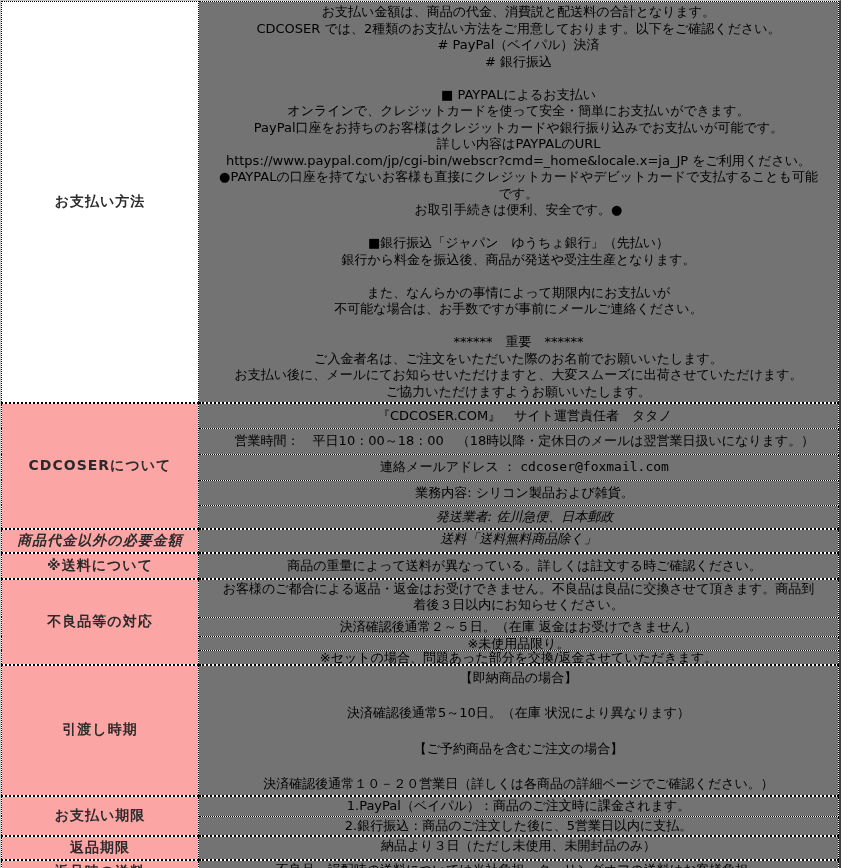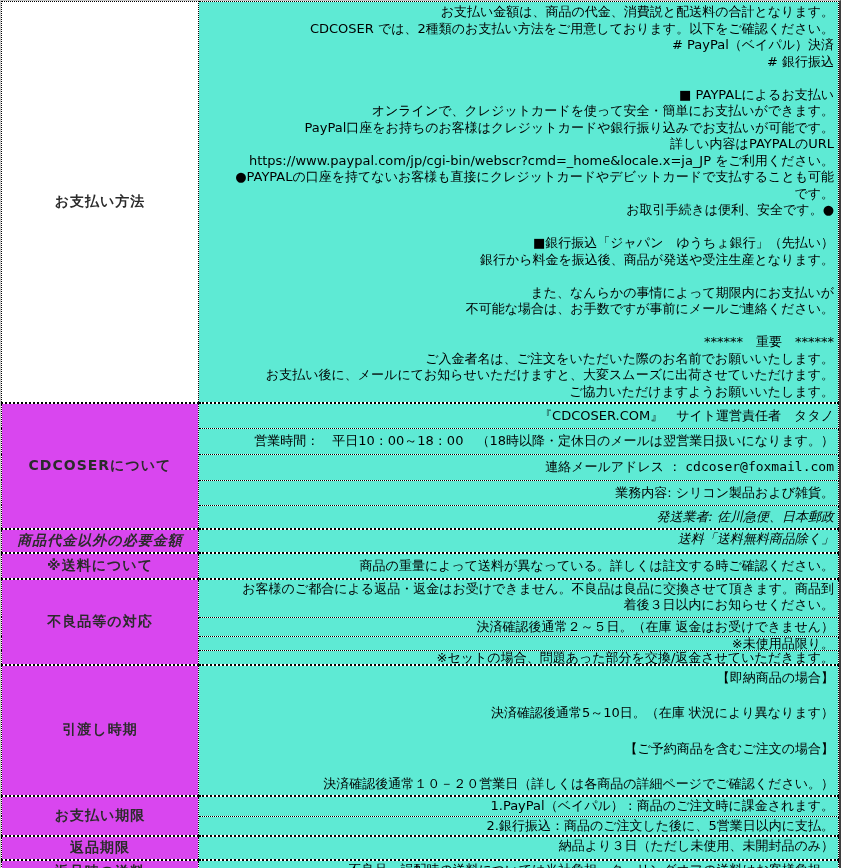--- a/index.html
+++ b/index.html
@@ -5,27 +5,27 @@
   html,body{margin:0;padding:0;background:#ffffff;}
   body{font-family:"DejaVu Sans","Liberation Sans",sans-serif;color:#000;}
   .frame{
     width:841px;height:868px;box-sizing:border-box;overflow:hidden;
     border-top:1px solid #c9c9c9;border-left:1px solid #c9c9c9;border-right:2px solid #3f3f3f;
   }
   table.shop{border-collapse:collapse;width:100%;height:100%;table-layout:fixed;}
   col.c-head{width:197px;}
   th,td{border:1px dotted #000;box-sizing:border-box;overflow:hidden;}
   th{
-    background:#d946ef;font-weight:bold;font-size:14px;color:#2b2b2b;
+    background:#fca5a5;font-weight:bold;font-size:14px;color:#2b2b2b;
     text-align:center;vertical-align:middle;padding:2px;letter-spacing:1px;
   }
   th.plain{background:#ffffff;}
   td{
-    background:#5eead4;font-size:13px;line-height:16.5px;vertical-align:top;
-    padding:2px 4px;white-space:pre-wrap;word-break:break-all;text-align:right;
+    background:#737373;font-size:13px;line-height:16.5px;vertical-align:top;
+    padding:2px 4px;white-space:pre-wrap;word-break:break-all;text-align:center;
   }
   td.mid{vertical-align:middle;line-height:16px;padding-left:16px;}
   td.tight{line-height:13px;padding:0 4px;}
   td.near{line-height:16px;padding:1px 4px;}
   td.wide{line-height:17.8px;padding-top:3px;}
   .b2{border-bottom:2px dotted #000 !important;}
   tr.h-pay{height:394px;}
   tr.h-25{height:25px;}
   tr.h-24{height:24px;font-style:italic;}
   tr.h-26{height:26px;}

